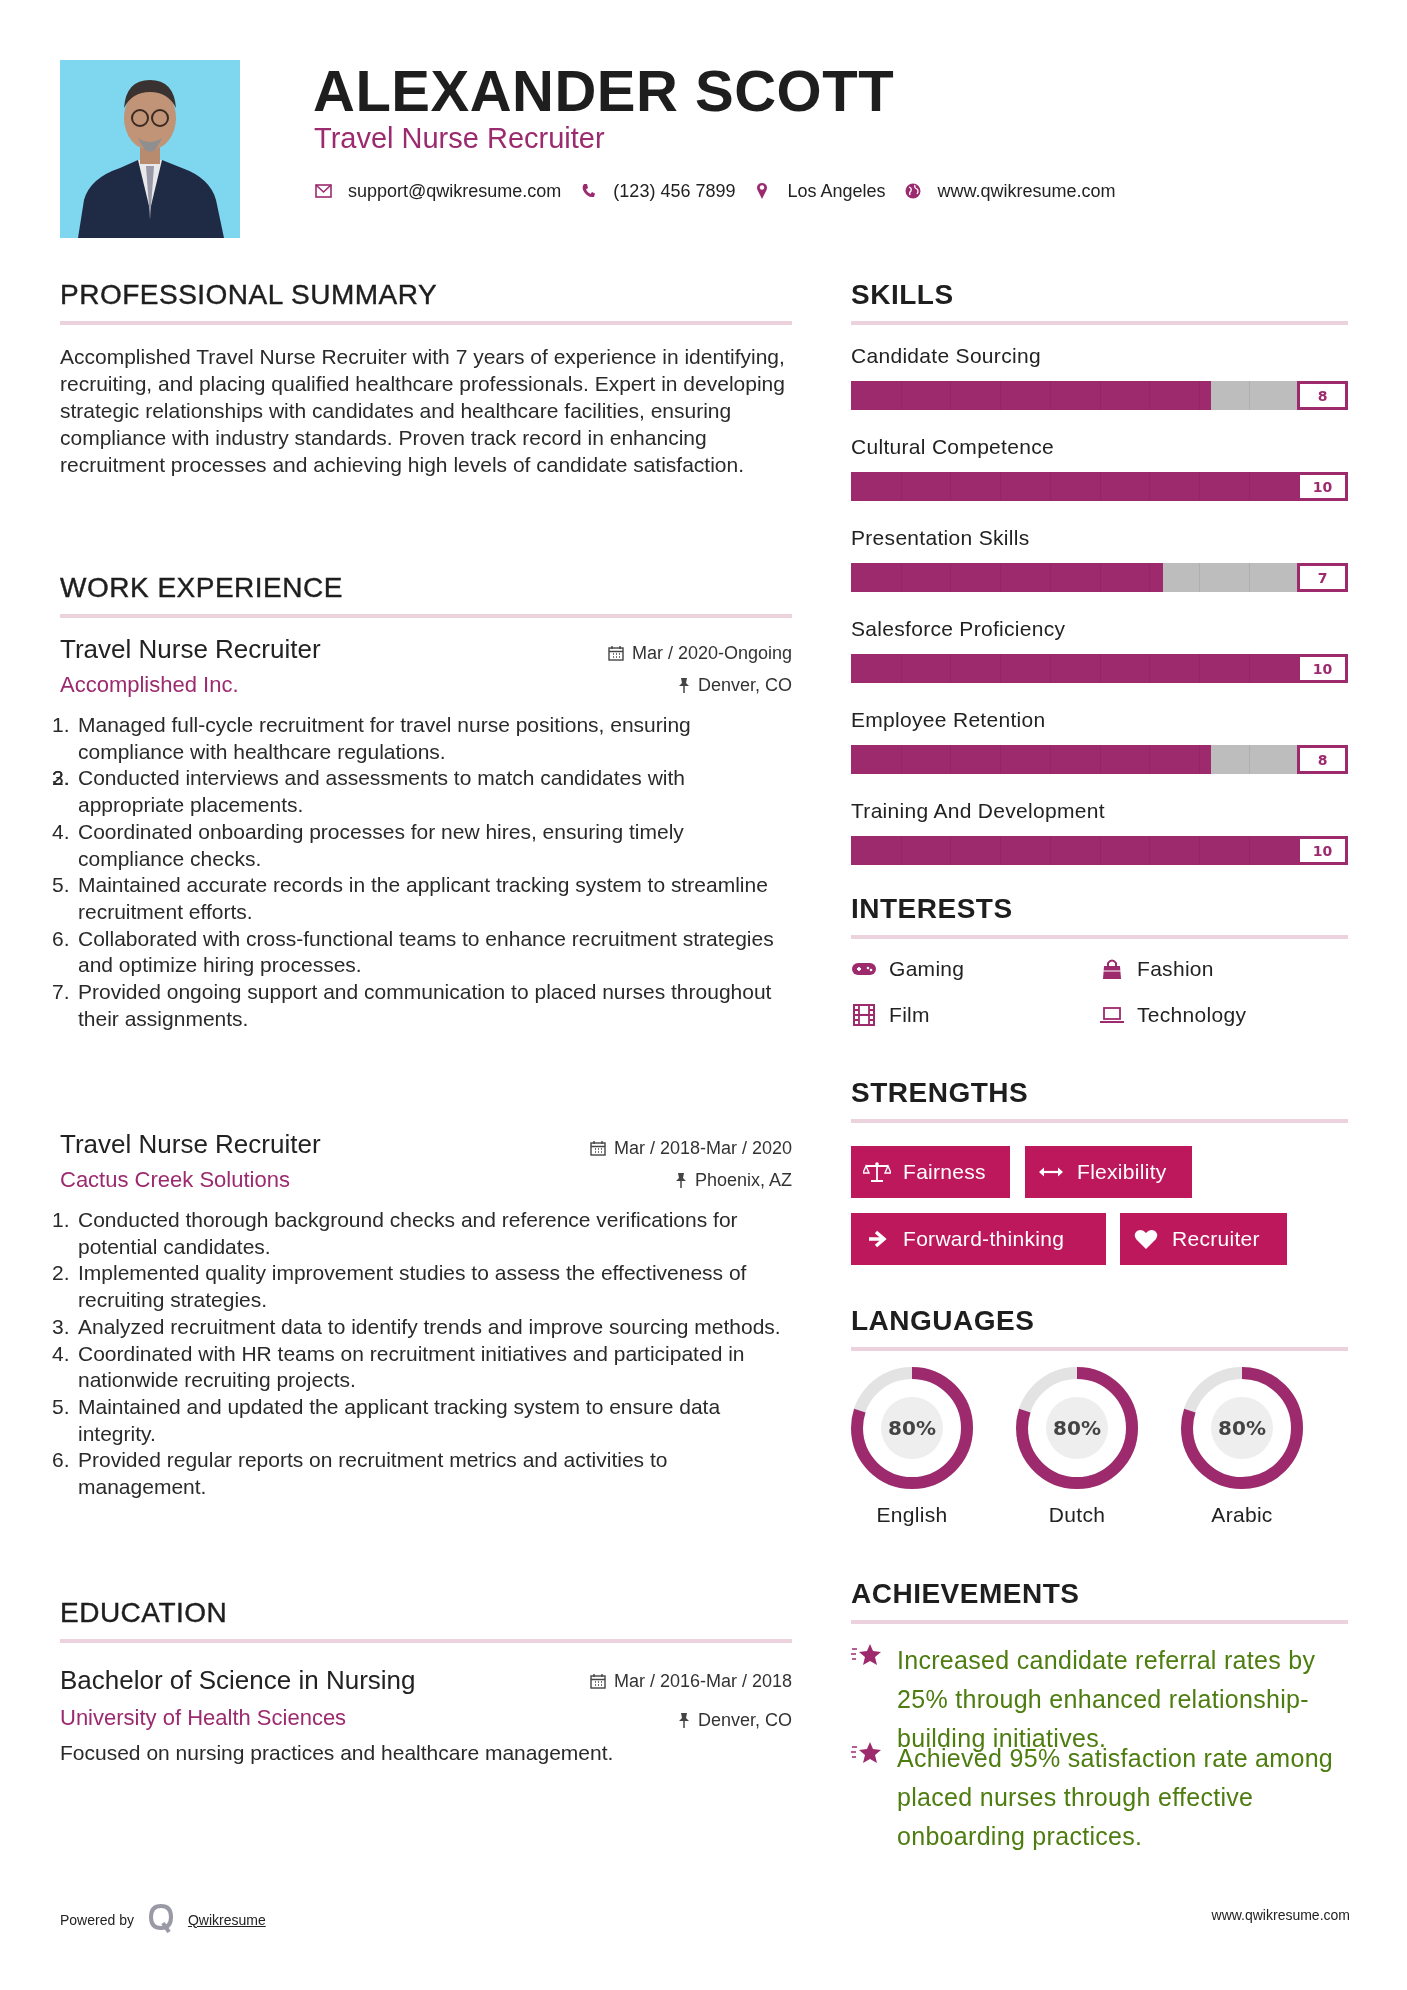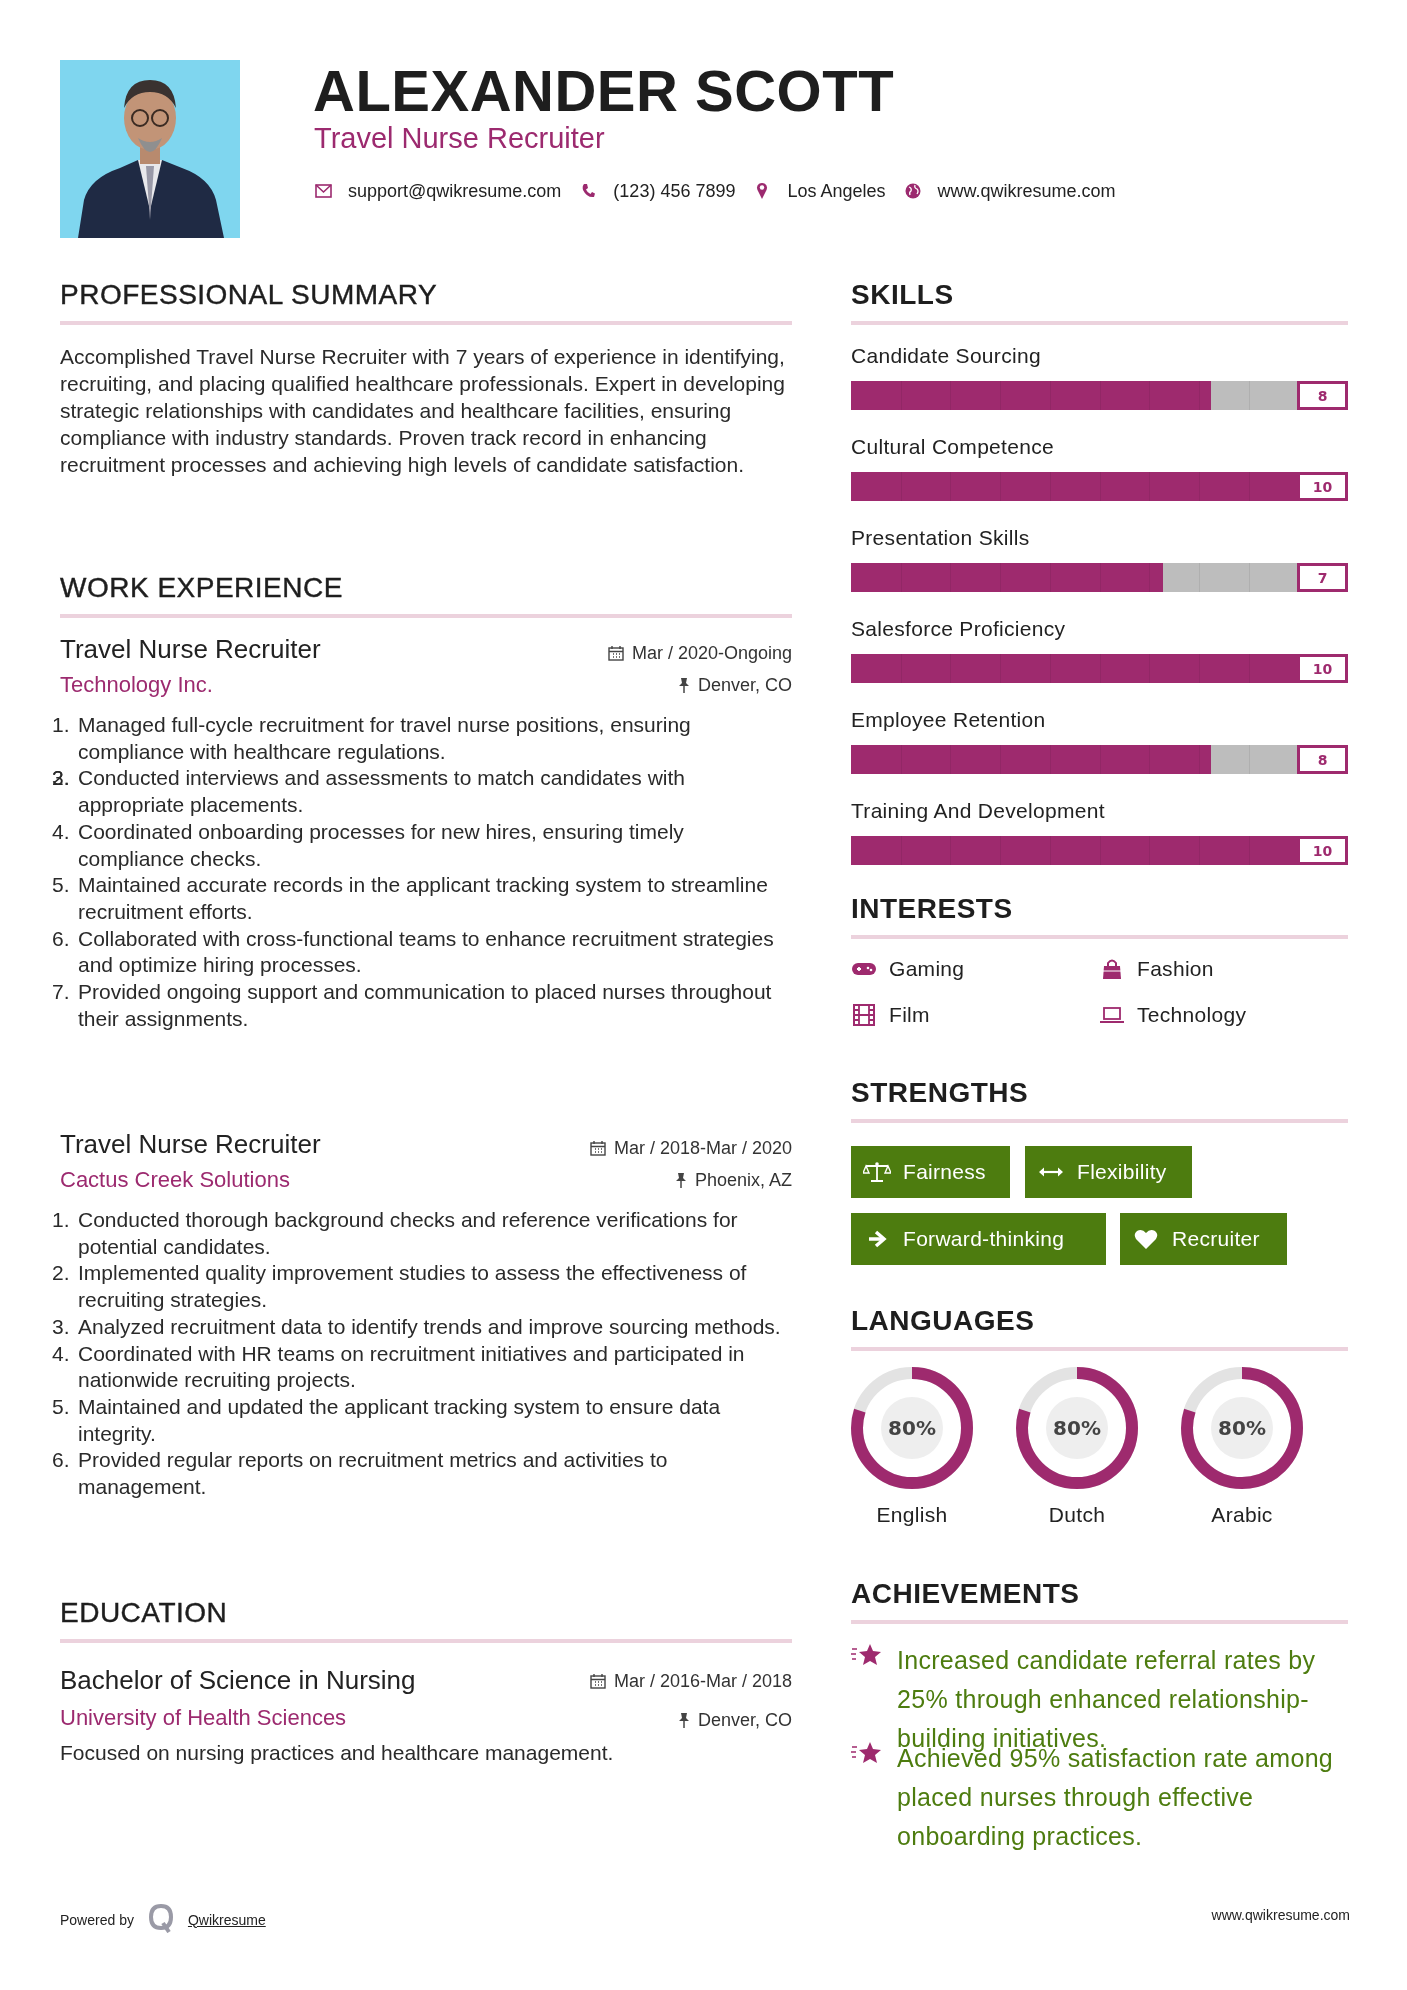--- a/index.html
+++ b/index.html
@@ -37,21 +37,21 @@
   .right { left: 851px; width: 497px; }
   .skill-label { font-size: 21px; color: #222; line-height: 26px; letter-spacing: 0.3px; }
   .bar { position: relative; height: 29px; background: #bdbdbd; }
   .bar .fill { position: absolute; left: 0; top: 0; bottom: 0; background: #9e2a6e; }
   .bar .seg { position: absolute; top: 0; bottom: 0; width: 1px; background: rgba(0,0,0,0.07); }
   .bar .val { position: absolute; right: 0; top: 0; width: 51px; height: 29px; background: #fff; border: 3px solid #9e2a6e; font-size: 14px; font-weight: 700; color: #9e2a6e; display: flex; align-items: center; justify-content: center; font-family: "DejaVu Sans", sans-serif; }
 
   .interest { display: flex; align-items: center; font-size: 21px; color: #222; letter-spacing: 0.3px; }
   .interest .ii { width: 26px; height: 22px; margin-right: 12px; color: #9e2a6e; display: inline-flex; align-items: center; justify-content: center; }
 
-  .chip { position: absolute; height: 52px; background: #4d7c0f; color: #ffffff; font-size: 21px; display: flex; align-items: center; padding: 0 12px; white-space: nowrap; letter-spacing: 0.3px; }
+  .chip { position: absolute; height: 52px; background: #be185d; color: #ffffff; font-size: 21px; display: flex; align-items: center; padding: 0 12px; white-space: nowrap; letter-spacing: 0.3px; }
   .chip .ci { width: 28px; height: 22px; margin-right: 12px; display: inline-flex; align-items: center; justify-content: center; }
 
   .lang { position: absolute; width: 122px; text-align: center; }
   .lang .ring { width: 122px; height: 122px; position: relative; }
   .lang .pct { position: absolute; left: 50%; top: 50%; transform: translate(-50%, -50%); font-size: 20px; font-weight: 700; color: #444; font-family: "DejaVu Sans", sans-serif; }
   .lang .lname { margin-top: 14px; font-size: 21px; color: #222; letter-spacing: 0.3px; }
 
   .ach { position: absolute; display: flex; }
   .ach .ai { width: 32px; height: 28px; margin-right: 14px; flex: none; color: #9e2a6e; }
   .ach .at { font-size: 25px; line-height: 39px; color: #4d7c0f; letter-spacing: 0.3px; }
@@ -139,21 +139,21 @@
       <span class="mi">
           <svg width="16" height="16" viewBox="0 0 16 16">
             <rect x="1" y="3" width="14" height="12" fill="none" stroke="#444" stroke-width="1.4"></rect>
             <path d="M1 6.5 H15 M4 1 V4 M12 1 V4 M5 9 H6 M8 9 H9 M11 9 H12 M5 12 H6 M8 12 H9 M11 12 H12" stroke="#444" stroke-width="1.4"></path>
           </svg>
         </span>
       <span>Mar / 2020-Ongoing</span>
     </div>
   </div>
   <div style="display:flex; justify-content:space-between; align-items:center; margin-top:8px;">
-    <div class="company">Technology Inc.</div>
+    <div class="company">Accomplished Inc.</div>
     <div class="meta">
       <span class="mi">
           <svg width="12" height="16" viewBox="0 0 12 16">
             <path d="M3 1 H9 L8 6 L11 9 H1 L4 6 Z" fill="#444"></path>
             <path d="M6 9 V16" stroke="#444" stroke-width="1.5"></path>
           </svg>
         </span>
       <span>Denver, CO</span>
     </div>
   </div>

